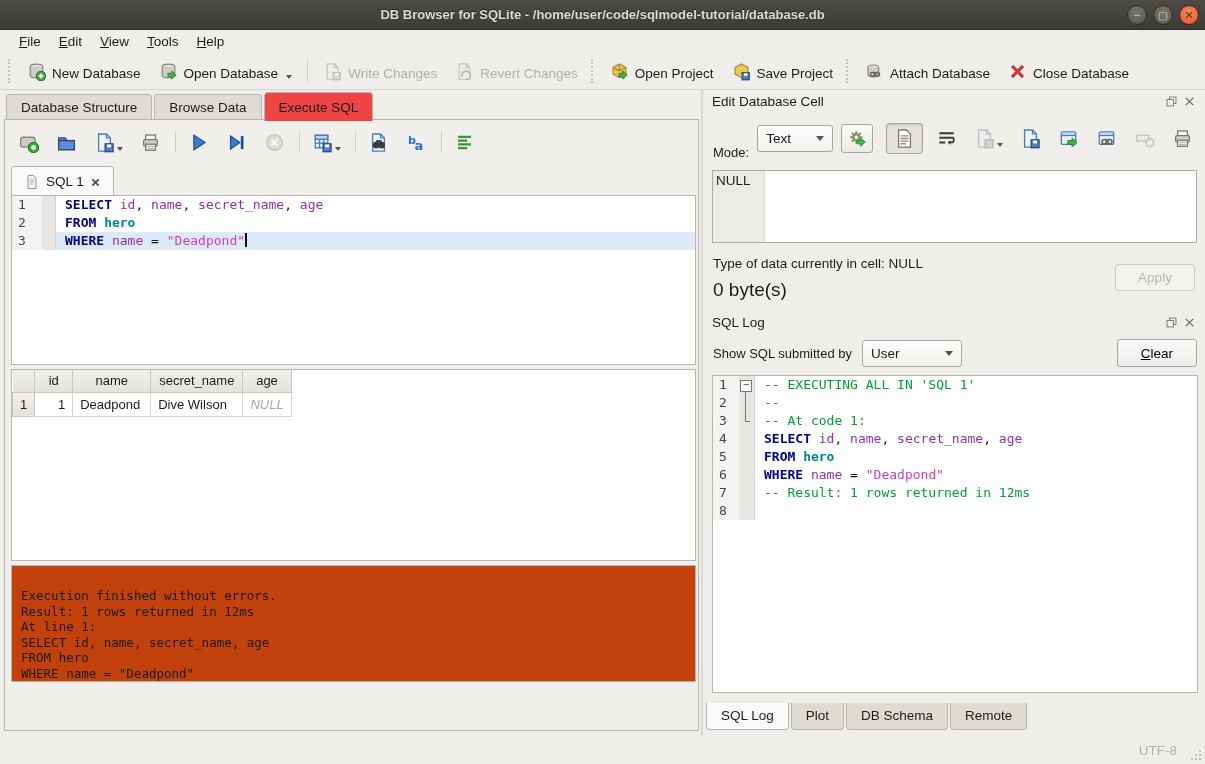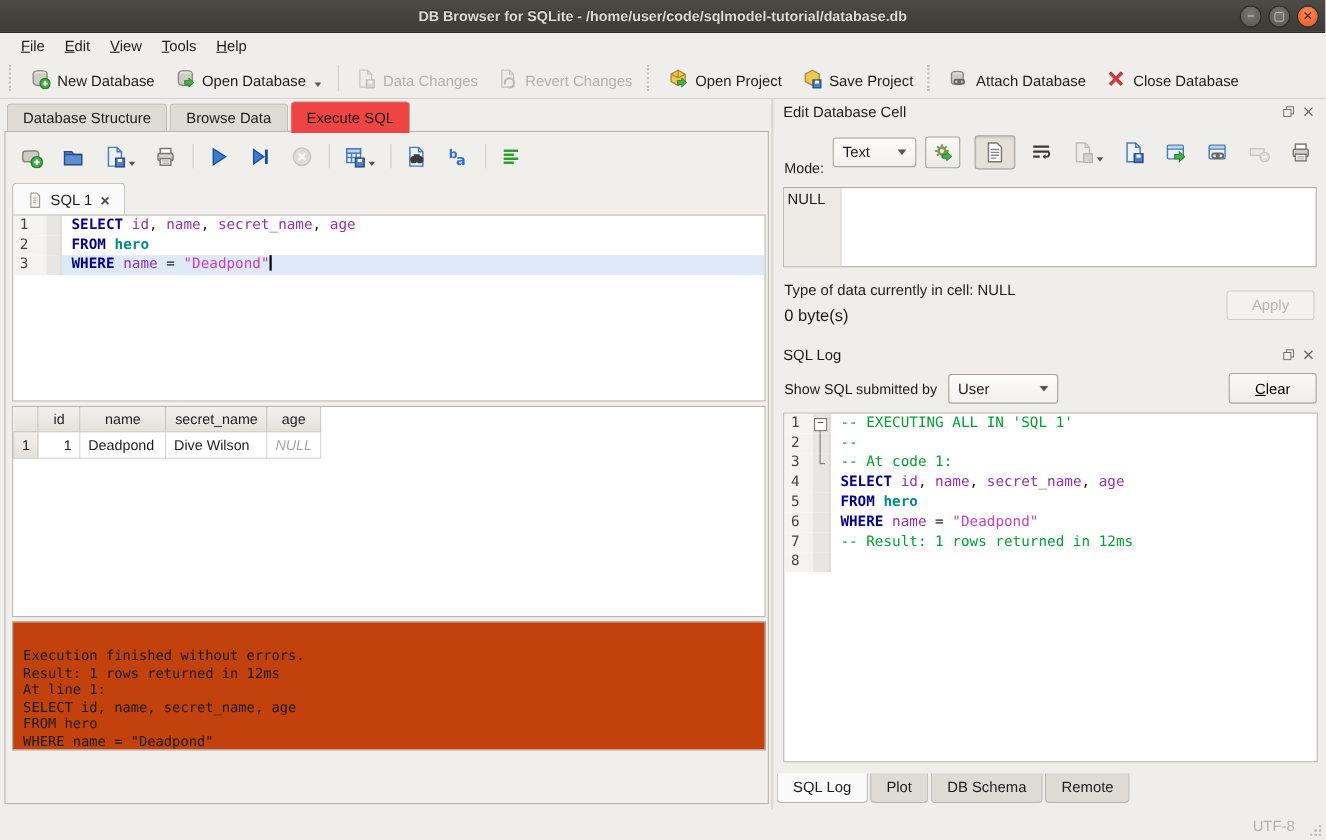--- a/index.html
+++ b/index.html
@@ -100,21 +100,21 @@
   .chev { width:0; height:0; border-left:4px solid transparent; border-right:4px solid transparent; border-top:5px solid #55524c; margin-left:10px; }
   .gear-btn { width:32px; height:29px; border:1px solid #a9a59e; border-radius:3px; background:linear-gradient(#fbfaf9,#eceae6); display:flex; align-items:center; justify-content:center; margin-left:8px; }
   .cell-iconbar { display:flex; align-items:center; margin-left:auto; }
   .ci-btn { padding:3px 4px; margin-left:9px; border-radius:3px; display:flex; align-items:flex-end; }
   .ci-btn .icon16 { width:21px; height:21px; }
   .ci-btn.pressed { background:#e4e1db; border:1px solid #aaa69f; box-shadow:inset 0 1px 2px rgba(0,0,0,.15); padding:4px 7px; }
   .ci-btn.disabled svg { opacity:.45; filter:grayscale(1); }
   .cell-editor { position:absolute; left:9px; top:80px; width:485px; height:73px; background:#fff; border:1px solid #b0aca5; display:flex; }
   .cell-gutter { width:52px; background:#edebe6; border-right:1px solid #dddad4; font-size:13.5px; padding:2px 0 0 3px; }
   .cell-info { position:absolute; left:10px; top:166px; font-size:13.5px; }
-  .cell-bytes { position:absolute; left:10px; top:189px; font-size:15px; }
+  .cell-bytes { position:absolute; left:10px; top:189px; font-size:19px; }
   .btn { border:1px solid #a9a59e; border-radius:3px; background:linear-gradient(#fbfaf9,#efedea); font-size:13.5px; text-align:center; }
   .btn.disabled { background:#f4f2ef; border-color:#cfccc5; color:#b9b6b0; }
   .apply-btn { position:absolute; left:412px; top:174px; width:80px; height:27px; }
   .sqllog-section { position:absolute; left:0; top:221px; width:502px; }
   .filter-row { display:flex; align-items:center; padding:7px 8px 6px 10px; }
   .clear-btn { width:80px; height:28px; margin-left:auto; display:flex; align-items:center; justify-content:center; }
   .clear-btn span::first-letter { text-decoration:underline; }
   .logbox { left:9px; top:64px; width:486px; height:318px; }
   .logbox .gut-num { width:26px; }
   .logbox .gut-fold { width:16px; }
@@ -175,21 +175,21 @@
       <span class="caret"></span>
     </div>
     <div class="tb-sep"></div>
     <div class="tb-btn disabled">
       <span class="icon16"><svg viewBox="0 0 16 16">
           <path d="M3.5 1.5h6l3 3v10h-9z" fill="#eceae6" stroke="#8a867f"></path>
           <path d="M9.5 1.5v3h3" fill="none" stroke="#8a867f"></path>
           <rect x="8.5" y="9" width="6" height="6" fill="#b5b2ab" stroke="#7a766f"></rect>
           <rect x="10" y="9.5" width="3" height="2.2" fill="#fff"></rect>
         </svg></span>
-      <span>Data Changes</span>
+      <span>Write Changes</span>
     </div>
     <div class="tb-btn disabled">
       <span class="icon16"><svg viewBox="0 0 16 16">
           <path d="M3.5 1.5h6l3 3v10h-9z" fill="#eceae6" stroke="#8a867f"></path>
           <path d="M9.5 1.5v3h3" fill="none" stroke="#8a867f"></path>
           <path d="M6 12.5a3.6 3.6 0 1 1 3.4 2.4" fill="none" stroke="#6a665f" stroke-width="1.4"></path>
           <path d="M9 15.8l1-1.2-1.5-.8z" fill="#6a665f"></path>
         </svg></span>
       <span>Revert Changes</span>
     </div>

